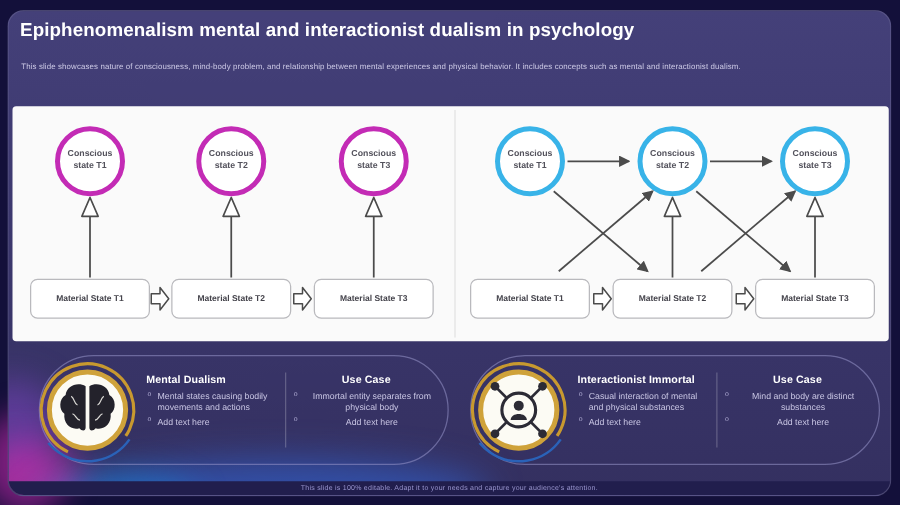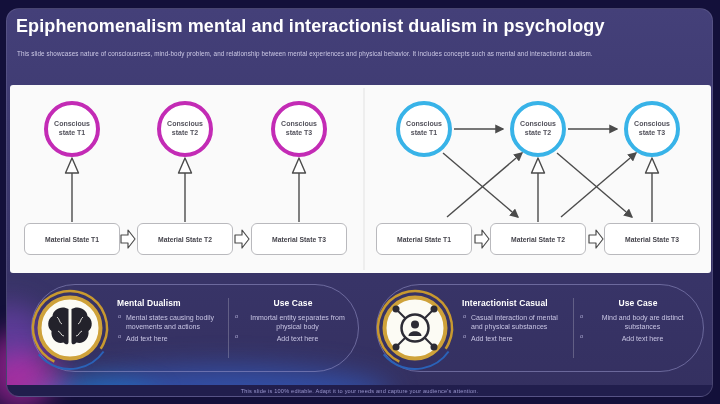--- a/index.html
+++ b/index.html
@@ -22,21 +22,21 @@
     border-radius: 13px; overflow: hidden; z-index: 1;
   }
   .glow { position: absolute; border-radius: 50%; filter: blur(14px); pointer-events: none; }
   .glow-purple  { left: -34px; top: 295px; width: 75px;  height: 75px; background: rgba(140,70,215,0.45); }
   .glow-magenta { left: -30px; top: 345px; width: 90px;  height: 90px; background: rgba(228,44,188,0.62); }
   .glow-blue    { left: 55px;  top: 358px; width: 330px; height: 54px; background: rgba(47,110,235,0.50); }
   .glow-cyan    { left: 20px;  top: 372px; width: 130px; height: 42px; background: rgba(0,175,255,0.35); }
 
   .title {
     position: absolute; left: 9px; top: 7px; width: 694px;
-    font-size: 18px; font-weight: 700; color: #ffffff;
+    font-size: 15px; font-weight: 700; color: #ffffff;
     white-space: nowrap; letter-spacing: 0.1px;
   }
   .subtitle {
     position: absolute; left: 10px; top: 41px; width: 660px;
     font-size: 6.3px; color: #cdcae6; letter-spacing: 0.1px;
   }
 
   .panel {
     position: absolute; left: 3px; top: 76px; width: 701px; height: 188px;
     background: #fafafa; border-radius: 3px;
@@ -202,21 +202,21 @@
         <circle r="13.5" fill="none" stroke="#2c2b35" stroke-width="2.5"></circle>
         <circle cy="-3.5" r="4" fill="#2c2b35"></circle>
         <path d="M-6.5,8 C-6.5,1.5 6.5,1.5 6.5,8 Z" fill="#2c2b35"></path>
         <circle cx="-19" cy="-19" r="3.5" fill="#2c2b35"></circle>
         <circle cx="19" cy="-19" r="3.5" fill="#2c2b35"></circle>
         <circle cx="-19" cy="19" r="3.5" fill="#2c2b35"></circle>
         <circle cx="19" cy="19" r="3.5" fill="#2c2b35"></circle>
       </g>
     </svg>
     <div class="card-col col-a">
-      <div class="card-heading">Interactionist Casual</div>
+      <div class="card-heading">Interactionist Immortal</div>
       <div class="bullet">Casual interaction of mental and physical substances</div>
       <div class="bullet">Add text here</div>
     </div>
     <div class="card-divider"></div>
     <div class="card-col col-b">
       <div class="card-heading">Use Case</div>
       <div class="bullet">Mind and body are distinct substances</div>
       <div class="bullet">Add text here</div>
     </div>
   </div>

